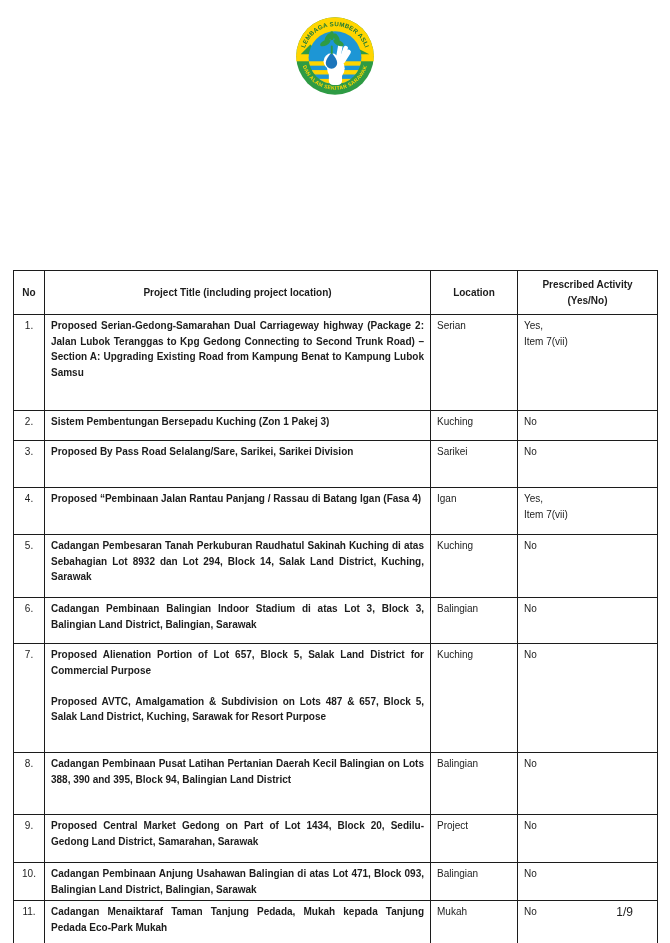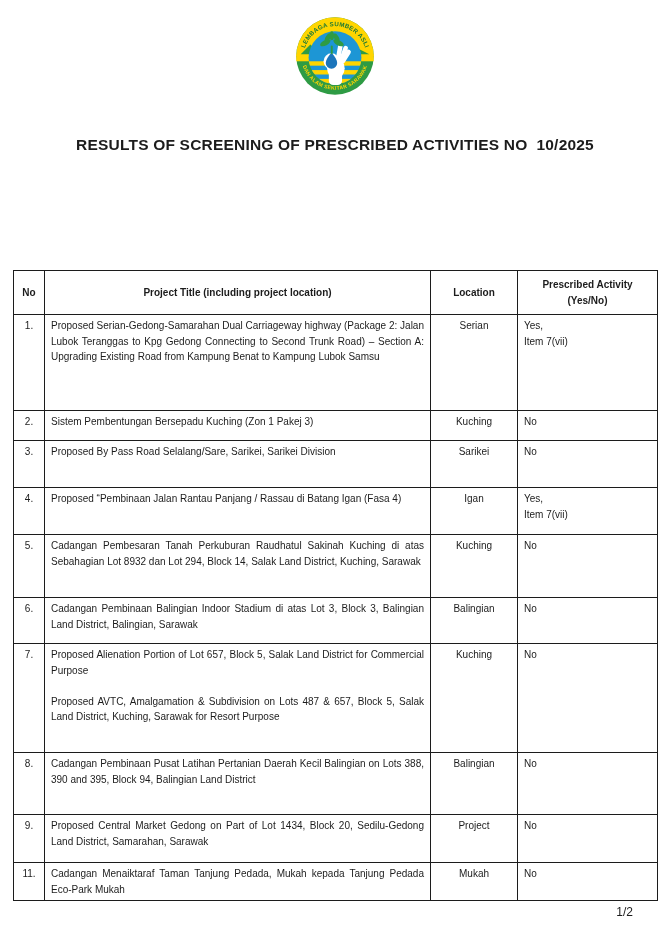--- a/index.html
+++ b/index.html
@@ -59,24 +59,24 @@
   }
   table.results thead th {
     height: 44px;
     vertical-align: middle;
     text-align: center;
     font-weight: bold;
     white-space: pre-line;
     padding: 2px 4px;
   }
   .cell-no   { text-align: center; }
-  .cell-title{ text-align: justify; }
+  .cell-title{ text-align: justify; font-weight: bold; }
   .cell-title p { margin: 0; }
   .cell-title p + p { margin-top: 15.5px; }
-  .cell-loc  { text-align: center; }
+  .cell-loc  { text-align: left; }
   .cell-act  { white-space: pre-line; }
 
   
   tbody tr:nth-child(1)  { height: 96px; }
   tbody tr:nth-child(2)  { height: 30px; }
   tbody tr:nth-child(3)  { height: 47px; }
   tbody tr:nth-child(4)  { height: 47px; }
   tbody tr:nth-child(5)  { height: 63px; }
   tbody tr:nth-child(6)  { height: 46px; }
   tbody tr:nth-child(7)  { height: 109px; }
@@ -145,21 +145,20 @@
 
       <text font-family="Liberation Sans, sans-serif" font-size="7" font-weight="bold" fill="#1E7A34" letter-spacing="0.3">
         <textPath href="#arcTop" startOffset="50%" text-anchor="middle">LEMBAGA SUMBER ASLI</textPath>
       </text>
       <text font-family="Liberation Sans, sans-serif" font-size="5.8" font-weight="bold" fill="#FFD500" letter-spacing="0.35">
         <textPath href="#arcBottom" startOffset="50%" text-anchor="middle">DAN ALAM SEKITAR SARAWAK</textPath>
       </text>
     </svg>
   </div>
 
-  <h1 class="doc-title">RESULTS OF SCREENING OF PRESCRIBED ACTIVITIES NO&nbsp; 10/2025</h1>
 
 
   <table class="results">
     <colgroup>
       <col style="width:31px">
       <col style="width:386px">
       <col style="width:87px">
       <col style="width:140px">
     </colgroup>
     <thead>
@@ -241,25 +240,33 @@
         </tr>
         <tr>
           <td class="cell-no">9.</td>
           <td class="cell-title">
             <p>Proposed Central Market Gedong on Part of Lot 1434, Block 20, Sedilu-Gedong Land District, Samarahan, Sarawak</p>
           </td>
           <td class="cell-loc">Project</td>
           <td class="cell-act">No</td>
         </tr>
         <tr>
+          <td class="cell-no">10.</td>
+          <td class="cell-title">
+            <p>Cadangan Pembinaan Anjung Usahawan Balingian di atas Lot 471, Block 093, Balingian Land District, Balingian, Sarawak</p>
+          </td>
+          <td class="cell-loc">Balingian</td>
+          <td class="cell-act">No</td>
+        </tr>
+        <tr>
           <td class="cell-no">11.</td>
           <td class="cell-title">
             <p>Cadangan Menaiktaraf Taman Tanjung Pedada, Mukah kepada Tanjung Pedada Eco-Park Mukah</p>
           </td>
           <td class="cell-loc">Mukah</td>
           <td class="cell-act">No</td>
         </tr>
       </tbody>
   </table>
 
-  <div class="page-number">1/2</div>
+  <div class="page-number">1/9</div>
 
 </div>
 
 </body></html>

